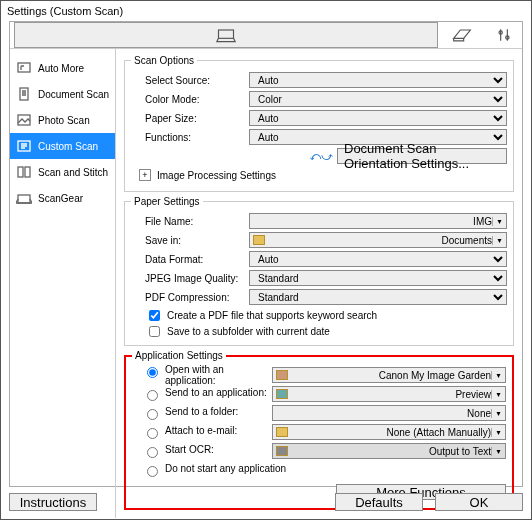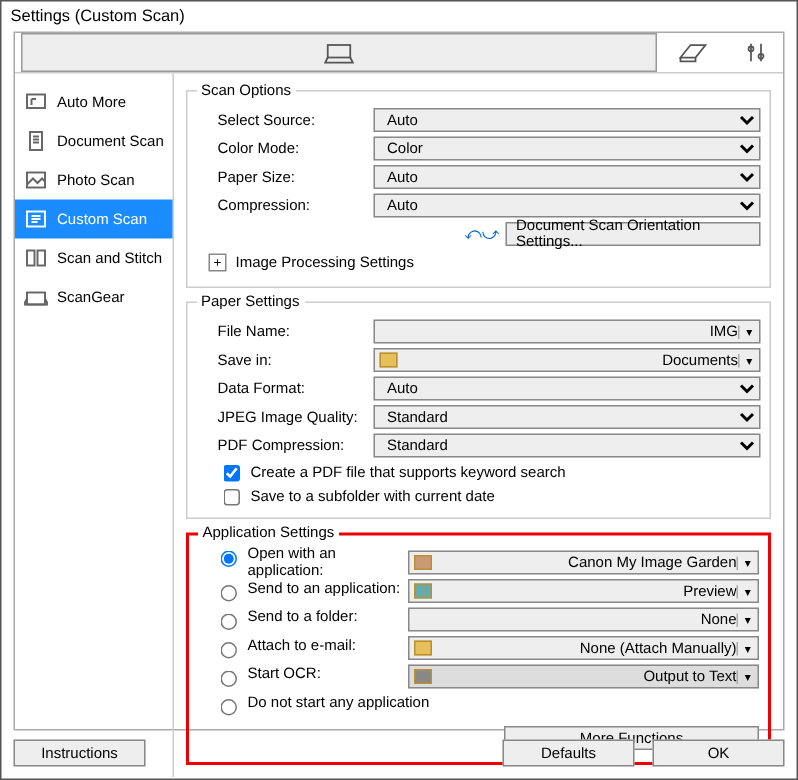--- a/index.html
+++ b/index.html
@@ -16,21 +16,21 @@
   .srow.sel { background: #1a8cff; color: #fff; }
   .srow svg { width: 16px; height: 16px; stroke: #666; fill: none; stroke-width: 1.3; }
   .srow.sel svg { stroke: #fff; }
   .main { flex: 1; padding: 6px 8px 4px 8px; overflow: hidden; }
   fieldset { border: 1px solid #ccc; margin: 0 0 4px 0; padding: 4px 6px 6px 6px; }
   legend { padding: 0 3px; font-size: 10px; color: #000; }
   .row { display: flex; align-items: center; height: 18px; margin: 1px 0; }
   .lbl { width: 118px; padding-left: 14px; flex-shrink: 0; color: #000; }
   .sel { flex: 1; }
   select { width: 100%; height: 16px; font-size: 10px; border: 1px solid #888; background: #eee; padding-left: 4px; }
-  .btn { height: 16px; border: 1px solid #888; background: #eee; font-size: 10px; display: inline-flex; align-items: center; justify-content: center; padding: 0 6px; }
+  .btn { height: 16px; border: 1px solid #888; background: #eee; font-size: 13px; display: inline-flex; align-items: center; justify-content: center; padding: 0 6px; }
   .chk { display: flex; align-items: center; gap: 4px; padding-left: 14px; height: 16px; }
   .chk input { width: 11px; height: 11px; }
   .rad .lbl { display: flex; align-items: flex-start; gap: 4px; width: 140px; padding-left: 10px; }
   .rad .lbl input { width: 11px; height: 11px; }
   .highlight { border: 2px solid #e00 !important; }
   .footer { position: absolute; bottom: 6px; left: 8px; right: 8px; height: 20px; display: flex; }
   .footer .btn { width: 88px; height: 18px; }
   .plus { width: 12px; height: 12px; border: 1px solid #888; display: inline-flex; align-items: center; justify-content: center; font-size: 9px; line-height: 9px; }
   .ic { width: 12px; height: 10px; display: inline-block; background: #e6c05a; border: 1px solid #b89030; margin-right: 2px; flex-shrink: 0; }
   .selwrap { display: flex; align-items: center; width: 100%; height: 16px; border: 1px solid #888; background: #eee; padding-left: 3px; }
@@ -122,21 +122,21 @@
         </div>
         <div class="row">
           <div class="lbl">Color Mode:</div>
           <div class="sel"><select><option>Color</option></select></div>
         </div>
         <div class="row">
           <div class="lbl">Paper Size:</div>
           <div class="sel"><select><option>Auto</option></select></div>
         </div>
         <div class="row">
-          <div class="lbl">Compression:</div>
+          <div class="lbl">Functions:</div>
           <div class="sel"><select><option>Auto</option></select></div>
         </div>
         <div class="row" style="justify-content:flex-end; gap:4px;">
           <span style="color:#06c; font-size:11px;">⤺⤻</span>
           <div class="btn" style="width:170px;">Document Scan Orientation Settings...</div>
         </div>
         <div class="row" style="gap:6px; padding-left:8px;">
           <span class="plus">+</span>
           <span>Image Processing Settings</span>
         </div>

